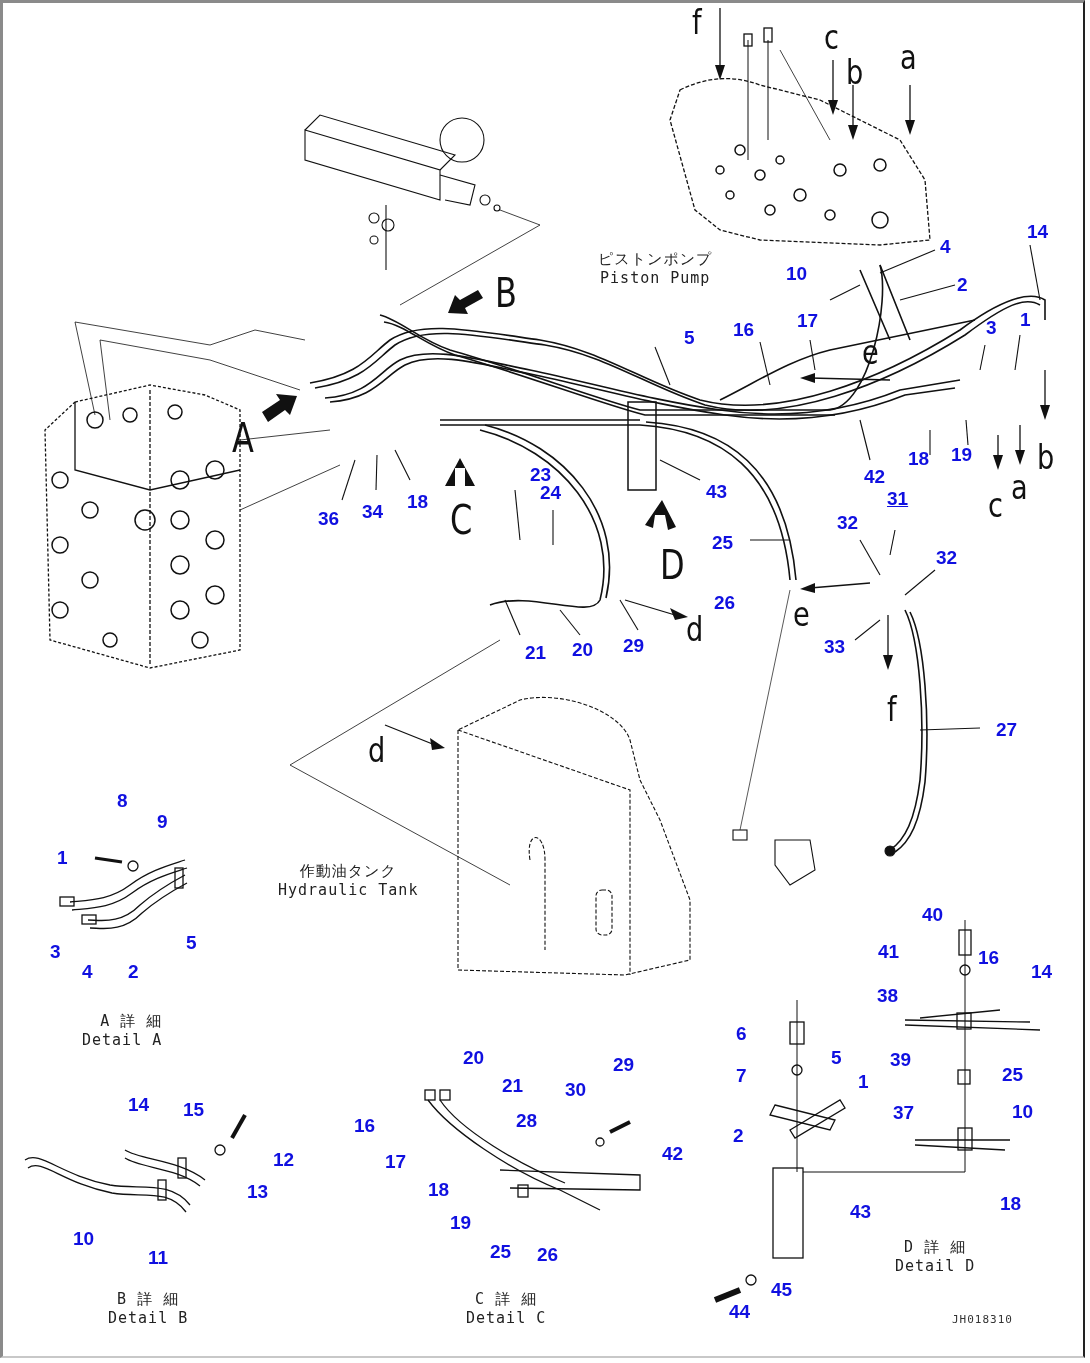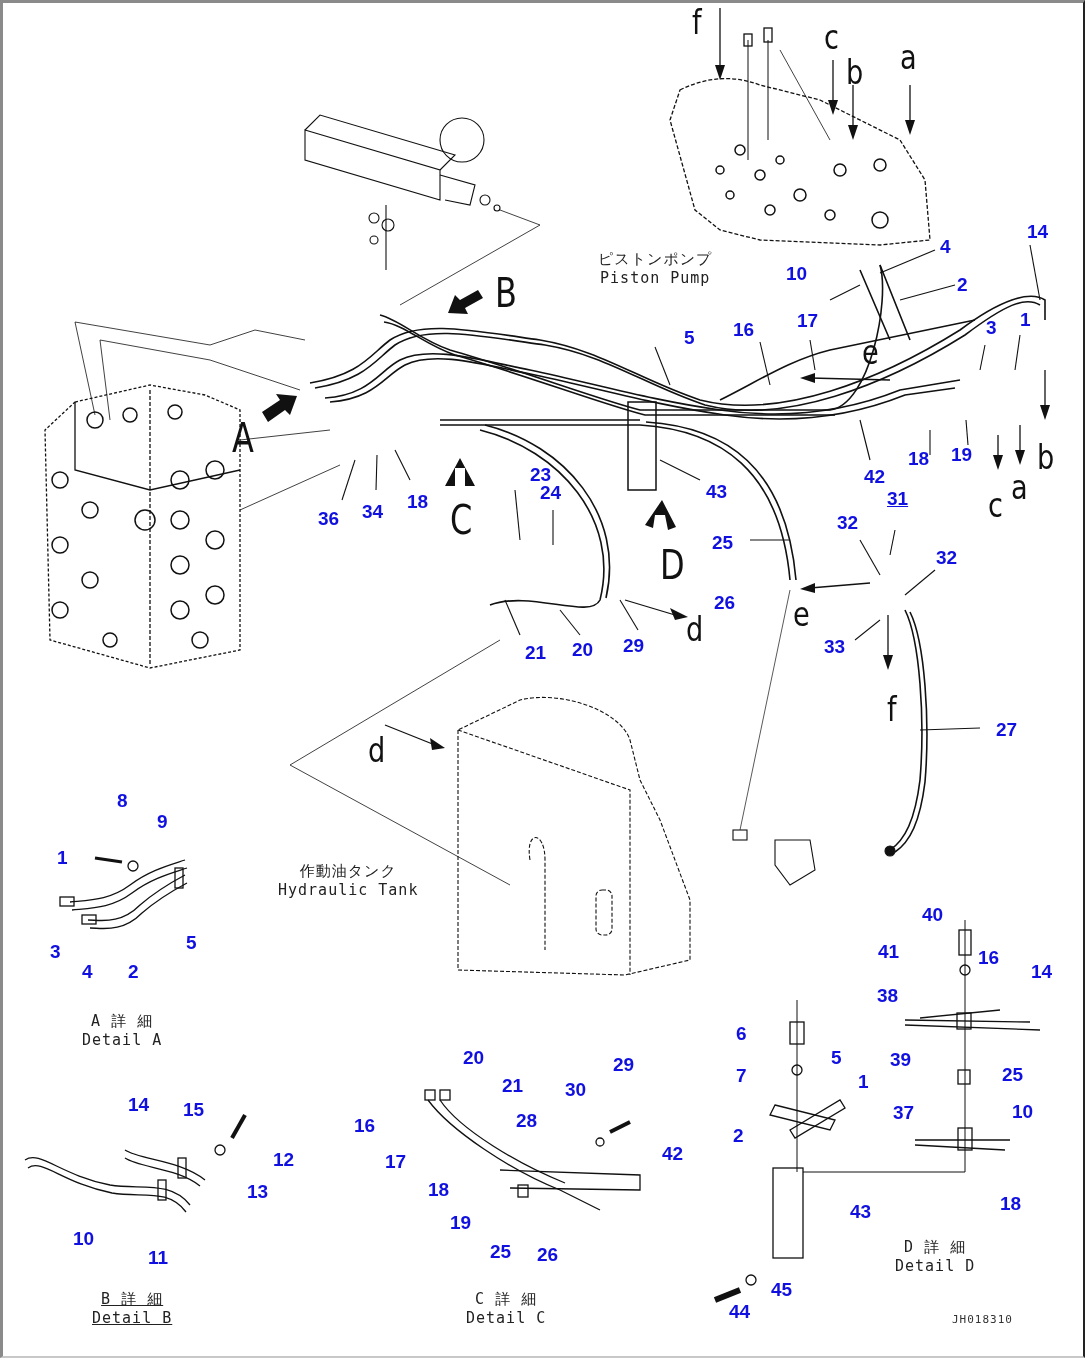--- a/index.html
+++ b/index.html
@@ -245,25 +245,25 @@
 
 <div class="cap" style="left:598px;top:250px;">
   <div>ピストンポンプ</div>
   <div>Piston Pump</div>
 </div>
 <div class="cap" style="left:278px;top:862px;">
   <div>作動油タンク</div>
   <div>Hydraulic Tank</div>
 </div>
 
-<div class="cap" style="left:82px;top:1012px;">
+<div class="cap" style="left:82px;top:1012px;text-align:right;">
   <div>A 詳 細</div>
   <div>Detail A</div>
 </div>
-<div class="cap" style="left:92px;top:1290px;text-decoration:underline;">
+<div class="cap" style="left:108px;top:1290px;">
   <div>B 詳 細</div>
   <div>Detail B</div>
 </div>
 <div class="cap" style="left:466px;top:1290px;">
   <div>C 詳 細</div>
   <div>Detail C</div>
 </div>
 <div class="cap" style="left:895px;top:1238px;">
   <div>D 詳 細</div>
   <div>Detail D</div>

